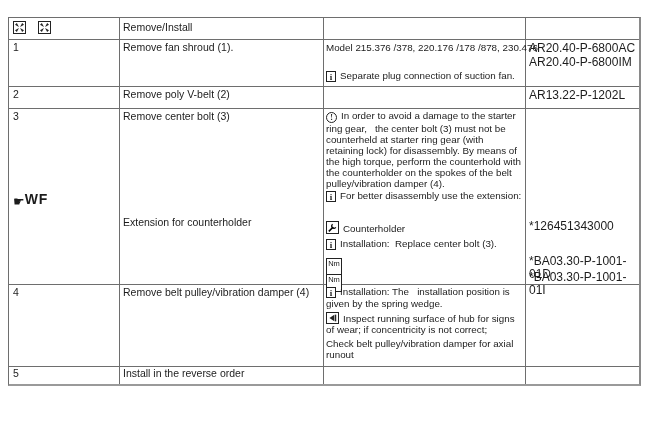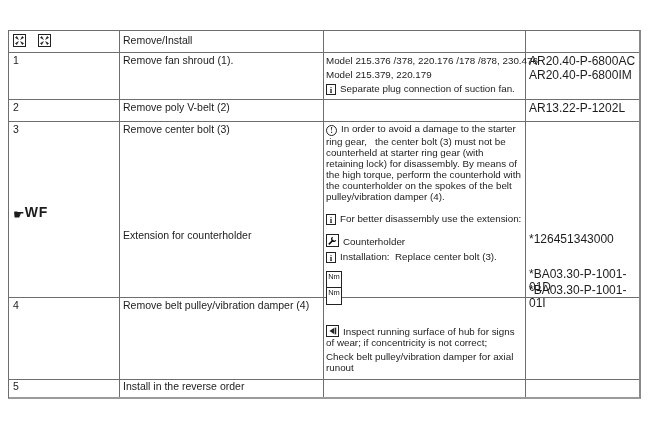--- a/index.html
+++ b/index.html
@@ -1,19 +1,19 @@
 <!DOCTYPE html>
 <html><head>
 <meta charset="utf-8">
 <style>
   html,body{margin:0;padding:0;background:#fff;}
   .page{position:relative;width:650px;height:429px;background:#fff;overflow:hidden;
         font-family:"Liberation Sans",sans-serif;color:#1c1c1c;}
   .tbl{position:absolute;left:8px;top:17px;width:630px;height:366px;
-       border:1px solid #6e6e6e;border-right:2px solid #8a8a8a;border-bottom:2px solid #9a9a9a;background:#fff;margin-top:13px;}
+       border:1px solid #6e6e6e;border-right:2px solid #8a8a8a;border-bottom:2px solid #9a9a9a;background:#fff;}
   .vline{position:absolute;top:0;bottom:0;width:1px;background:#6e6e6e;}
   .v1{left:110px}.v2{left:314px}.v3{left:516px}
   .row{position:absolute;left:0;right:0;border-bottom:1px solid #6e6e6e;}
   .r-head{top:0;height:21px}
   .r1{top:21px;height:47px}
   .r2{top:68px;height:22px}
   .r3{top:90px;height:176px}
   .r4{top:266px;height:82px}
   .r5{top:348px;height:18px;border-bottom:none}
   .cell{position:absolute;top:0;bottom:0;}
@@ -74,21 +74,20 @@
 
     <div class="row r1">
       <div class="cell c1">
           <div class="t" style="top:2px">1</div>
         </div>
       <div class="cell c2">
           <div class="t" style="top:2px">Remove fan shroud (1).</div>
         </div>
       <div class="cell c3">
         <div class="t3 nowrap" style="top:3px">Model 215.376 /378, 220.176 /178 /878, 230.476</div>
-        <div class="t3" style="top:17px">Model 215.379, 220.179</div>
         <div class="t3" style="top:31px">
           <span class="bx i-info">i</span><span class="gap"></span><span>Separate plug connection of suction fan.</span>
         </div>
       </div>
       <div class="cell c4">
         <div class="t code" style="top:3px">AR20.40-P-6800AC</div>
         <div class="t code" style="top:17px">AR20.40-P-6800IM</div>
       </div>
     </div>
 
@@ -112,21 +111,21 @@
         </div>
       </div>
       <div class="cell c2">
         <div class="t" style="top:2px">Remove center bolt (3)</div>
         <div class="t" style="top:108px">Extension for counterholder</div>
       </div>
       <div class="cell c3">
         <div class="t3" style="top:2px">
           <span class="i-danger">!</span><span class="gap"></span><span>In order to avoid a damage to the starter ring gear,&nbsp;&nbsp; the center bolt (3) must not be counterheld at starter ring gear (with retaining lock) for disassembly. By means of the high torque, perform the counterhold with the counterholder on the spokes of the belt pulley/vibration damper (4).</span>
         </div>
-        <div class="t3" style="top:92px">
+        <div class="t3" style="top:82px">
           <span class="bx i-info">i</span><span class="gap"></span><span>For better disassembly use the extension:</span>
         </div>
         <div class="t3" style="top:113px">
           <span class="bx i-tool"><svg width="11" height="11" viewBox="0 0 12 12">
                 <path d="M2 10.2 L6.8 5.4" stroke="#000" stroke-width="1.7" fill="none"></path>
                 <path d="M6.1 2.4 a2.5 2.5 0 1 0 3.5 3.5" fill="none" stroke="#000" stroke-width="1.4"></path>
               </svg></span><span class="gap"></span><span>Counterholder</span>
         </div>
         <div class="t3" style="top:130px">
           <span class="bx i-info">i</span><span class="gap"></span><span>Installation:&nbsp; Replace center bolt (3).</span>
@@ -142,20 +141,23 @@
     </div>
 
     <div class="row r4">
       <div class="cell c1">
           <div class="t" style="top:2px">4</div>
         </div>
       <div class="cell c2">
           <div class="t" style="top:2px">Remove belt pulley/vibration damper (4)</div>
         </div>
       <div class="cell c3">
+        <div class="t3" style="top:2px">
+          <span class="bx i-info">i</span><span class="gap"></span><span>Installation: The &nbsp;&nbsp;installation position is given by the spring wedge.</span>
+        </div>
         <div class="t3" style="top:28px">
           <span class="bx i-inspect"><svg width="11" height="10" viewBox="0 0 12 11">
                 <polygon points="8,1.8 2.6,5.5 8,9.2" fill="#222"></polygon>
                 <rect x="8.6" y="1.8" width="1.5" height="7.4" fill="#222"></rect>
               </svg></span><span class="gap"></span><span>Inspect running surface of hub for signs of wear; if concentricity is not correct;</span>
         </div>
         <div class="t3" style="top:54px">Check belt pulley/vibration damper for axial runout</div>
       </div>
     </div>
 

